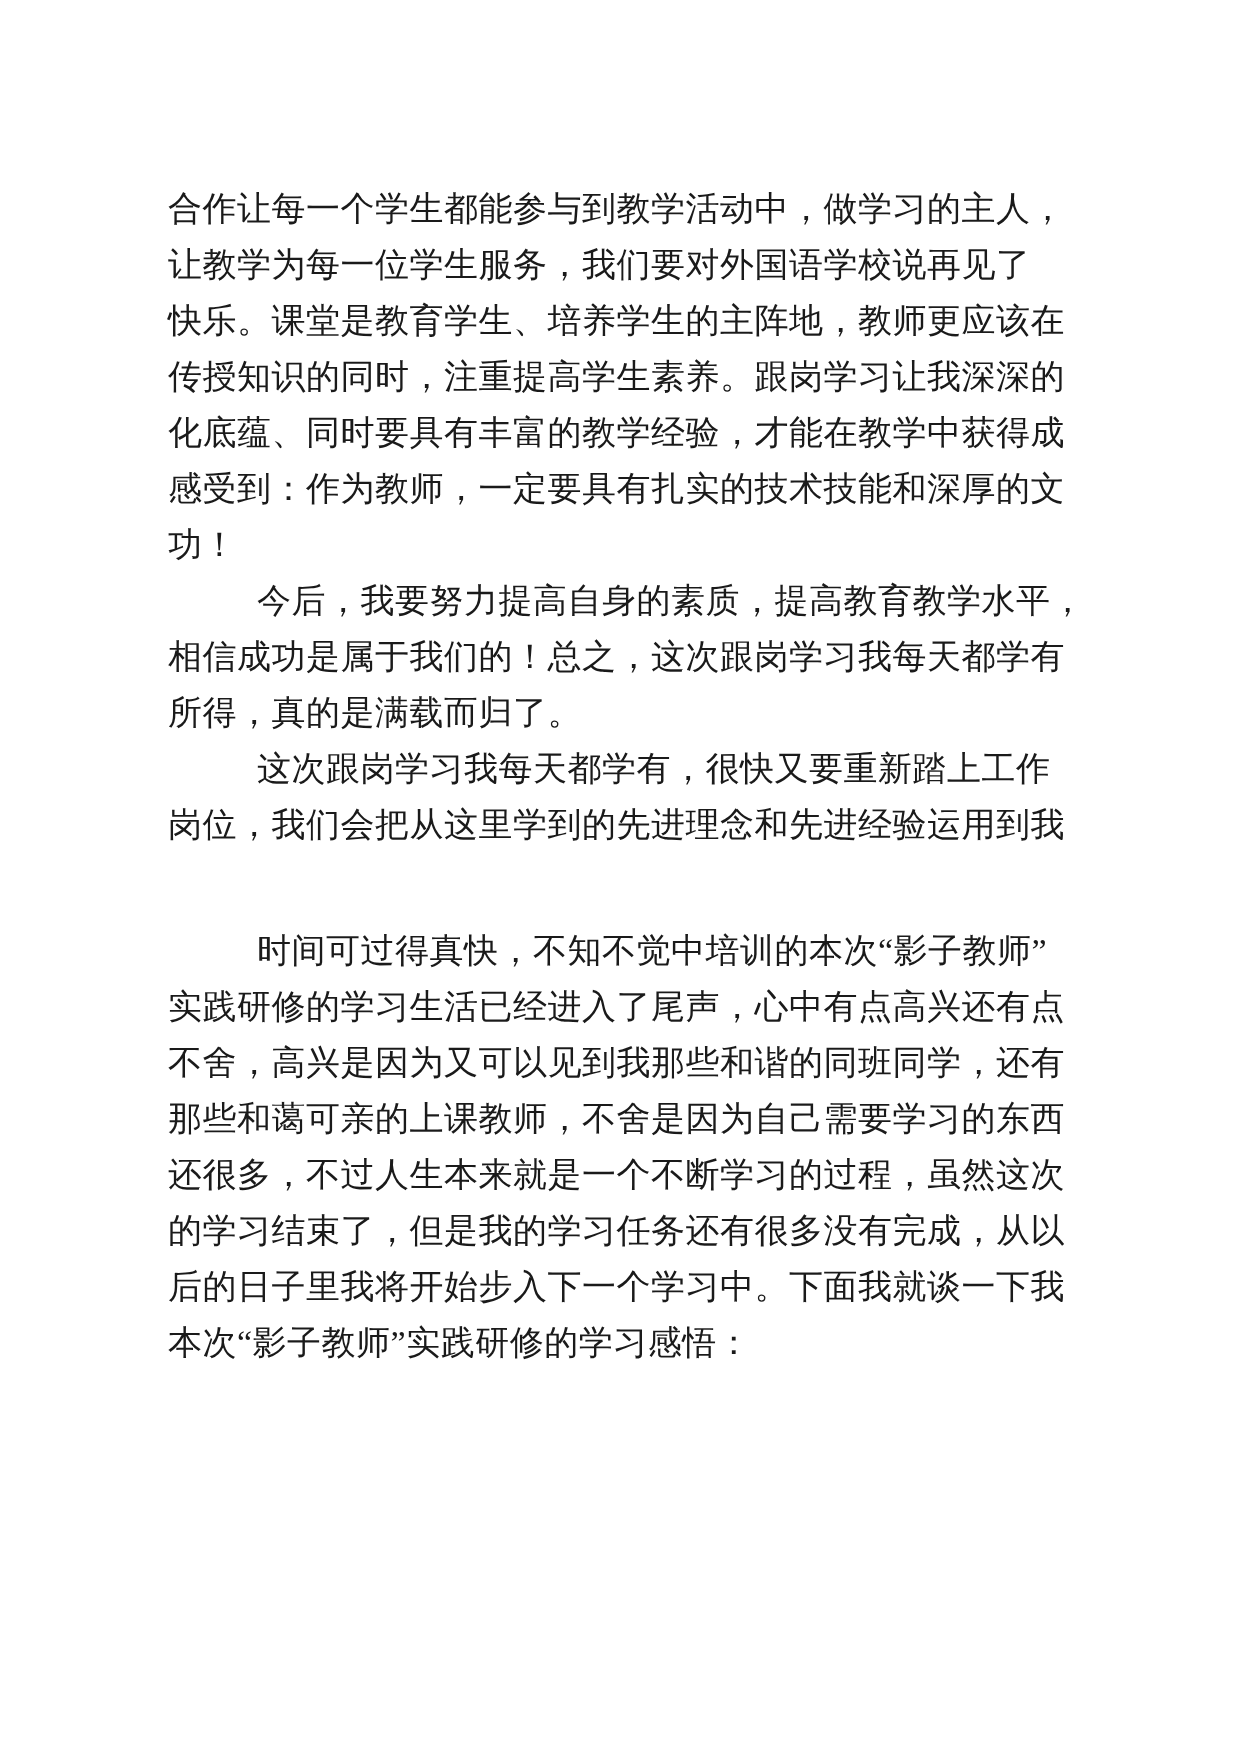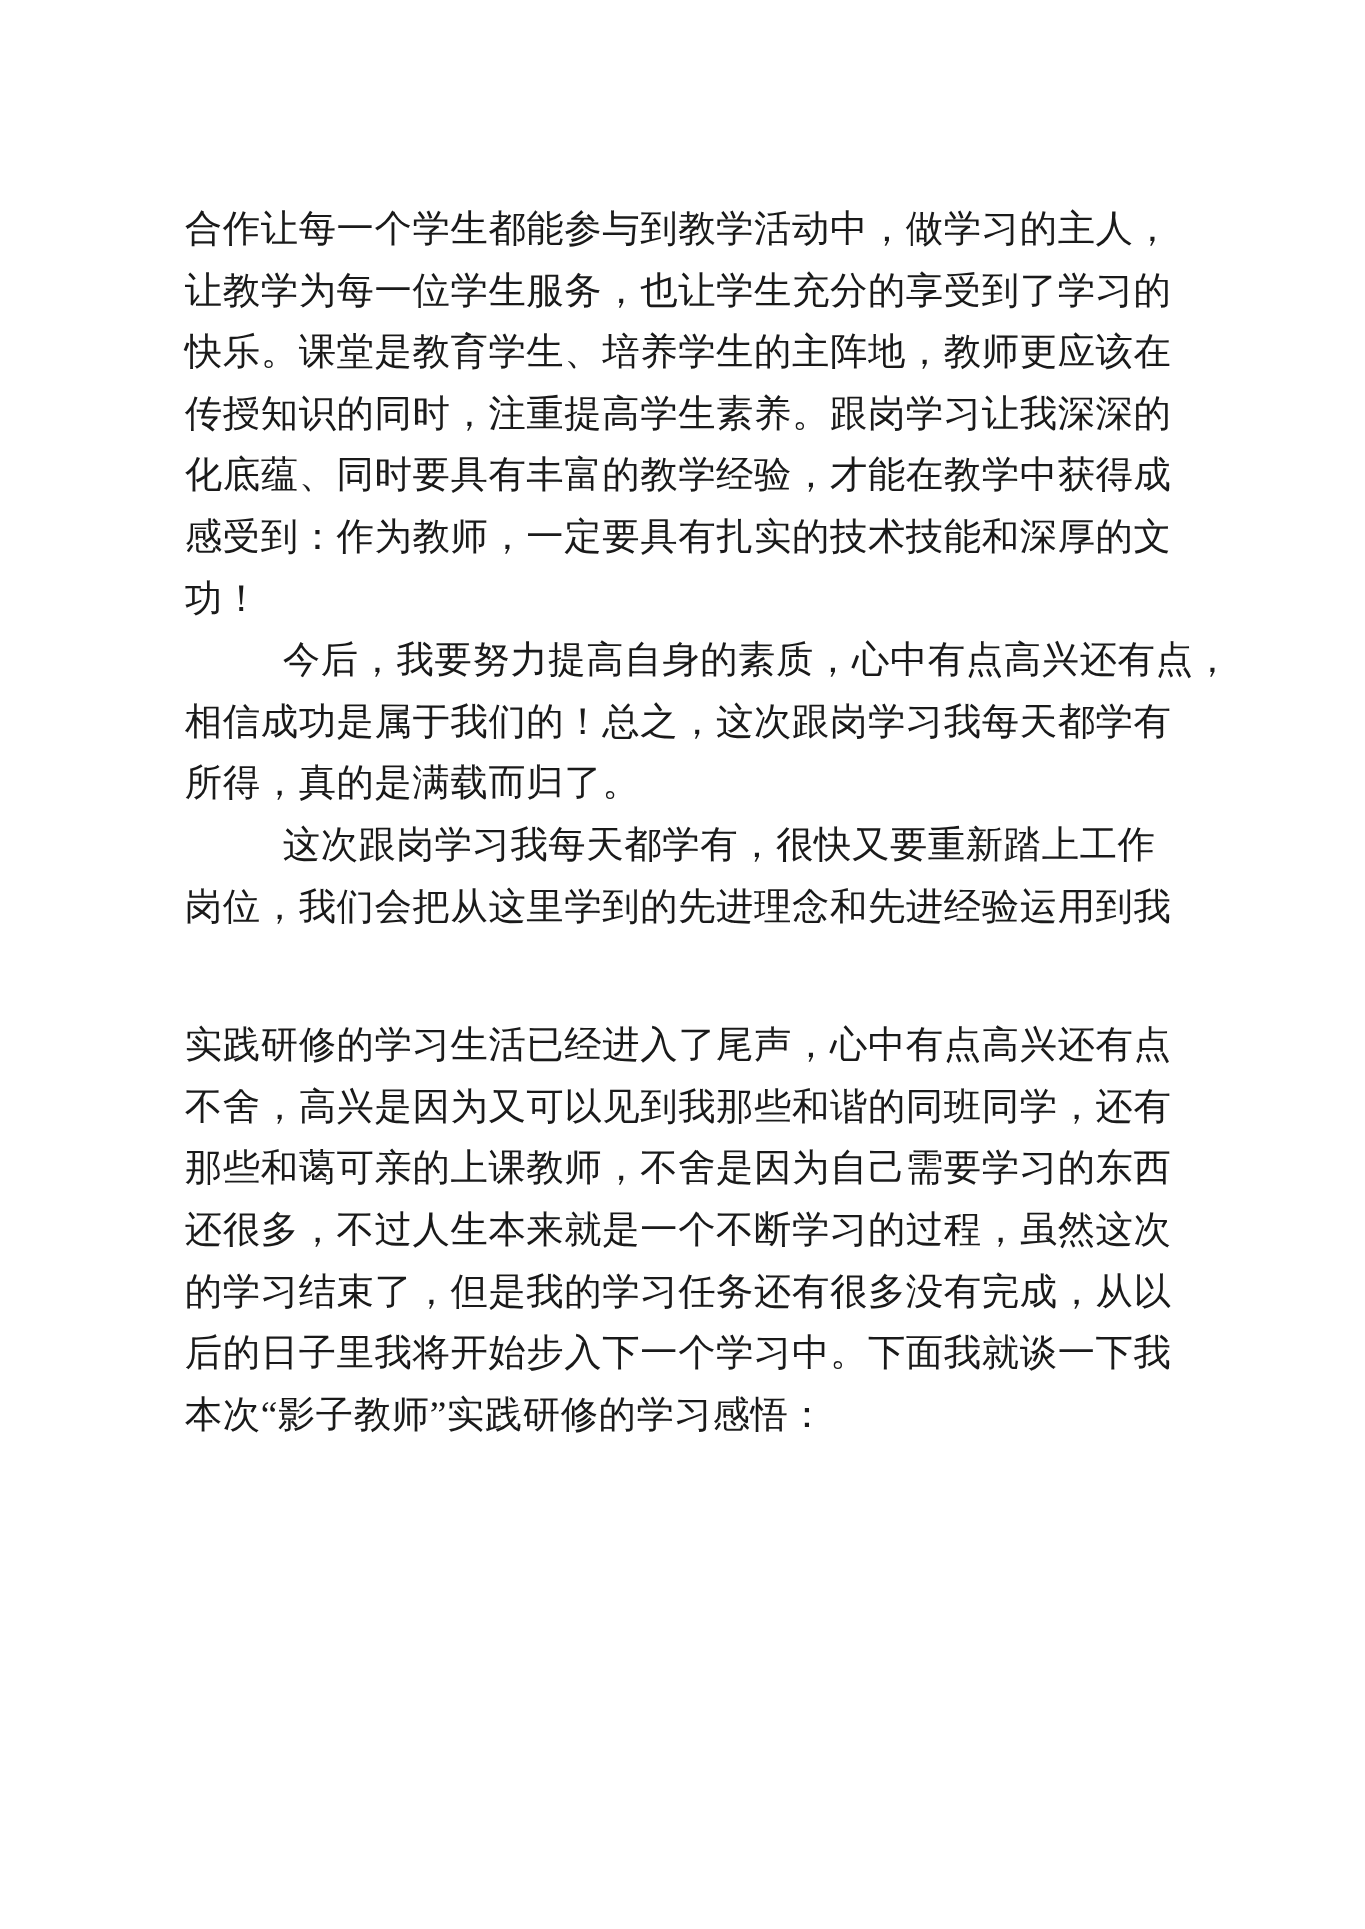--- a/index.html
+++ b/index.html
@@ -43,38 +43,39 @@
     height: 70px;
   }
 </style>
 </head>
 <body>
 
 <div class="page" style="background: rgb(255, 255, 255);">
   <div class="text-block" id="doc-root" style="color: rgb(26, 26, 26);">
       <div class="para">
         <div class="line">合作让每一个学生都能参与到教学活动中，做学习的主人，</div>
-        <div class="line">让教学为每一位学生服务，也让学生充分的享受到了学习的</div>
+        <div class="line">让教学为每一位学生服务，我们要对外国语学校说再见了</div>
         <div class="line">快乐。课堂是教育学生、培养学生的主阵地，教师更应该在</div>
         <div class="line">传授知识的同时，注重提高学生素养。跟岗学习让我深深的</div>
         <div class="line">化底蕴、同时要具有丰富的教学经验，才能在教学中获得成</div>
         <div class="line">感受到：作为教师，一定要具有扎实的技术技能和深厚的文</div>
         <div class="line">功！</div>
       </div>
       <div class="para">
-        <div class="line indent">今后，我要努力提高自身的素质，心中有点高兴还有点，</div>
+        <div class="line indent">今后，我要努力提高自身的素质，提高教育教学水平，</div>
         <div class="line">相信成功是属于我们的！总之，这次跟岗学习我每天都学有</div>
         <div class="line">所得，真的是满载而归了。</div>
       </div>
       <div class="para">
         <div class="line indent">这次跟岗学习我每天都学有，很快又要重新踏上工作</div>
         <div class="line">岗位，我们会把从这里学到的先进理念和先进经验运用到我</div>
       </div>
       <div class="para spacer"></div>
       <div class="para">
+        <div class="line indent">时间可过得真快，不知不觉中培训的本次“影子教师”</div>
         <div class="line">实践研修的学习生活已经进入了尾声，心中有点高兴还有点</div>
         <div class="line">不舍，高兴是因为又可以见到我那些和谐的同班同学，还有</div>
         <div class="line">那些和蔼可亲的上课教师，不舍是因为自己需要学习的东西</div>
         <div class="line">还很多，不过人生本来就是一个不断学习的过程，虽然这次</div>
         <div class="line">的学习结束了，但是我的学习任务还有很多没有完成，从以</div>
         <div class="line">后的日子里我将开始步入下一个学习中。下面我就谈一下我</div>
         <div class="line">本次“影子教师”实践研修的学习感悟：</div>
       </div>
     </div>
 </div>

